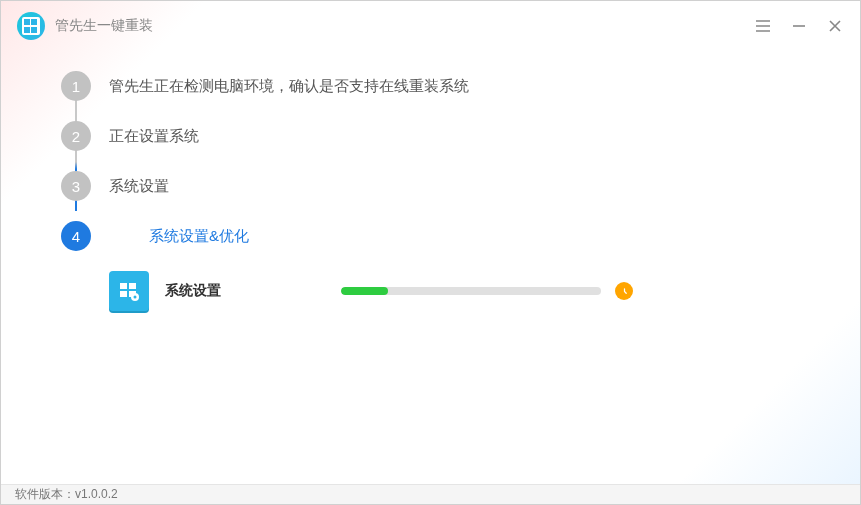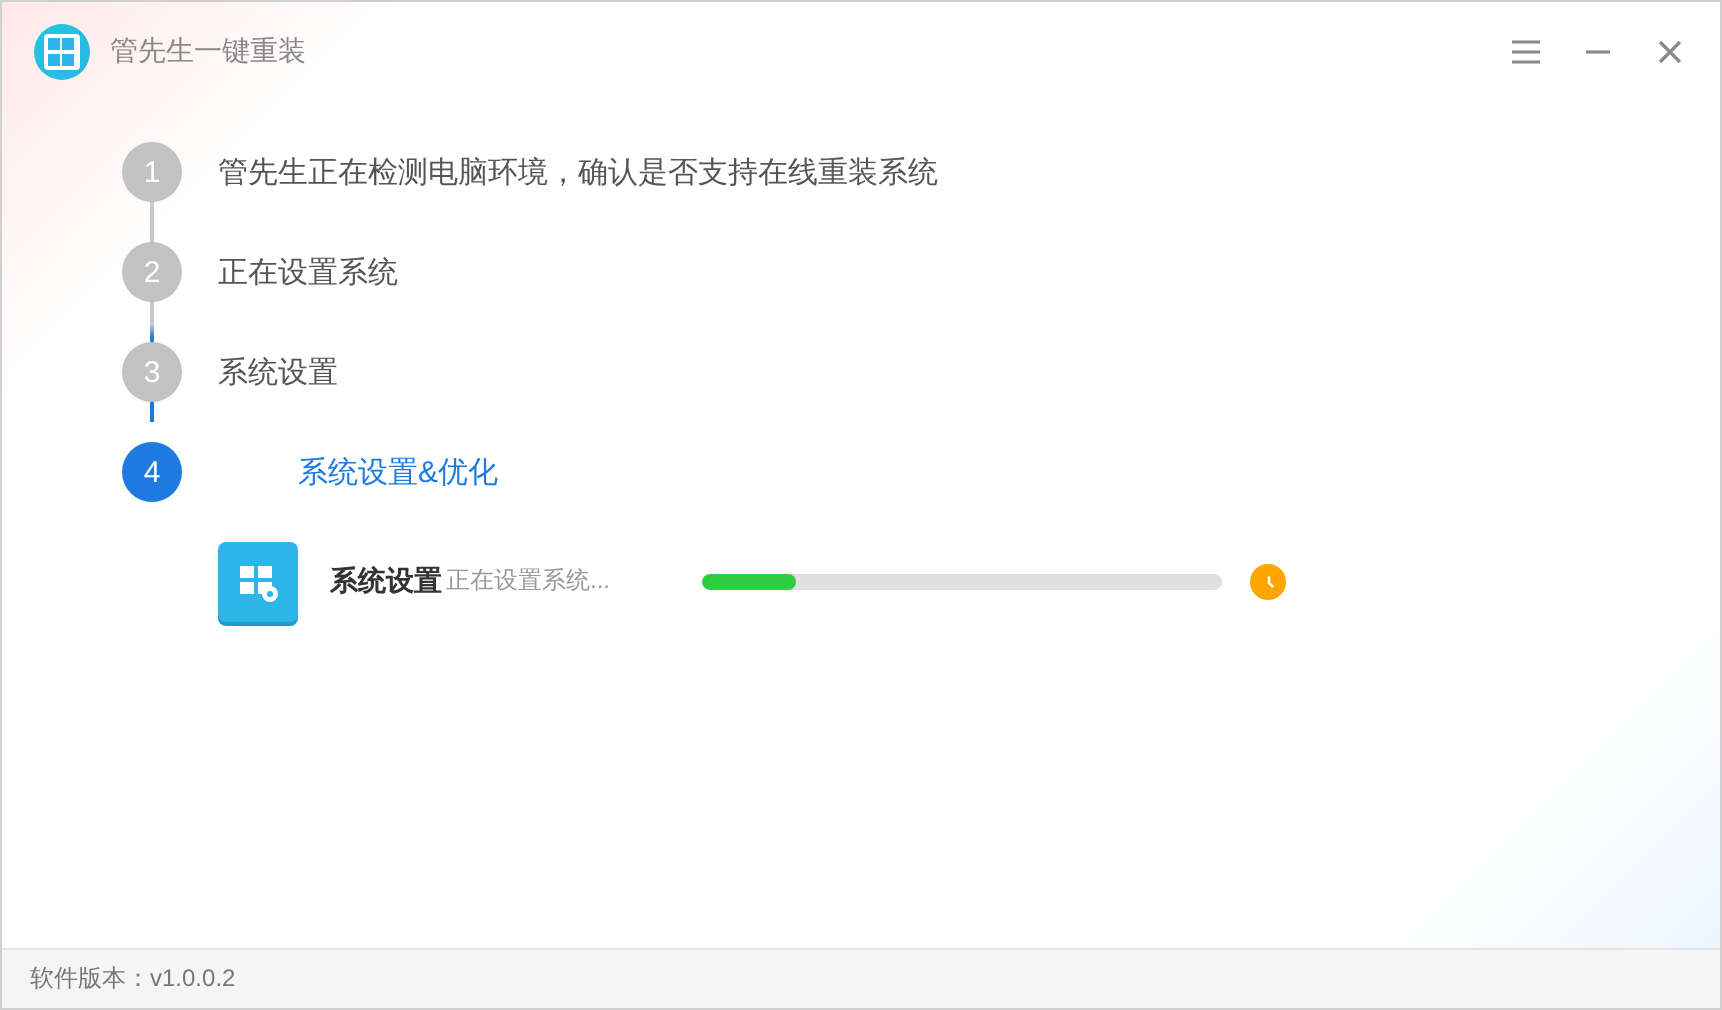--- a/index.html
+++ b/index.html
@@ -177,21 +177,21 @@
     .progress-clock {
       width: 18px;
       height: 18px;
       border-radius: 50%;
       background: #ffa500;
       display: flex;
       align-items: center;
       justify-content: center;
     }
     .footer {
-      height: 30px;
+      height: 20px;
       background: #f5f5f5;
       border-top: 1px solid #e5e5e5;
       display: flex;
       align-items: center;
       padding: 0 14px;
     }
     .footer-text {
       font-size: 12px;
       color: #777;
     }
@@ -261,21 +261,20 @@
             <rect x="3" y="4" width="7" height="6"></rect>
             <rect x="12" y="4" width="7" height="6"></rect>
             <rect x="3" y="12" width="7" height="6"></rect>
             <rect x="12" y="12" width="7" height="6"></rect>
             <circle cx="18" cy="18" r="4" fill="#fff"></circle>
             <circle cx="18" cy="18" r="1.5" fill="#2cb5e8"></circle>
           </svg>
         </div>
         <div class="substep-info">
           <div class="substep-title">系统设置</div>
-          <div class="substep-status">正在设置系统...</div>
         </div>
         <div class="progress-wrap">
           <div class="progress-bar">
             <div class="progress-fill" style="width:18%"></div>
           </div>
           <div class="progress-clock">
             <svg viewBox="0 0 16 16" width="11" height="11">
                 <path d="M8 4v4l2.5 2.5" stroke="#fff" stroke-width="1.8" fill="none" stroke-linecap="round"></path>
               </svg>
           </div>

